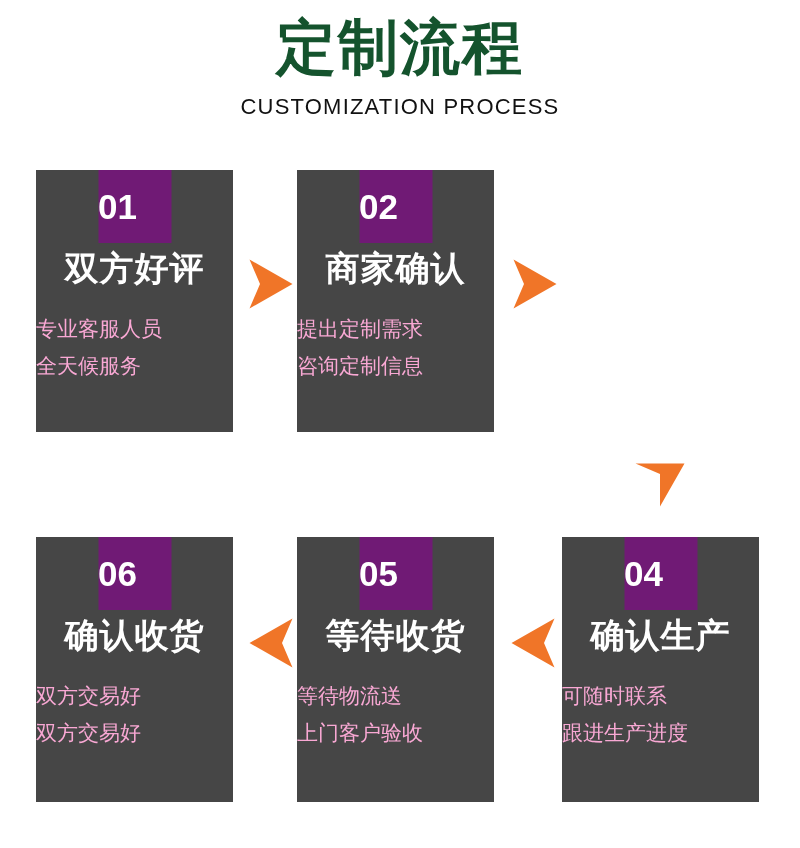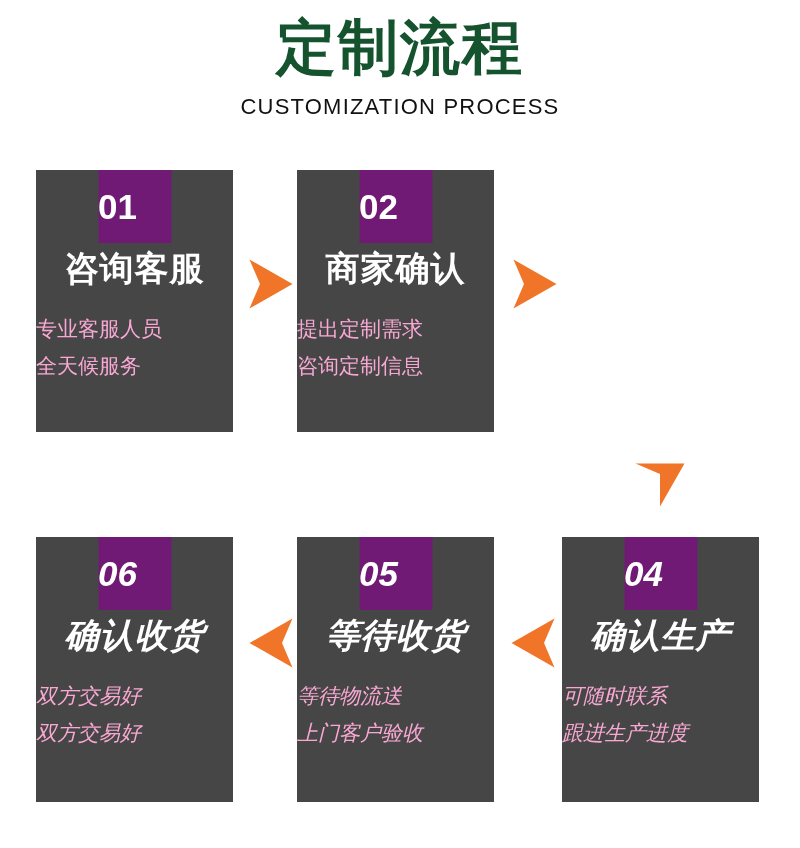--- a/index.html
+++ b/index.html
@@ -54,21 +54,21 @@
 
   .step-card {
     position: absolute;
     width: 197px;
     height: 262px;
     background: #464646;
     box-sizing: border-box;
     overflow: hidden;
   }
   .step-card.row1 { top: 170px; }
-  .step-card.row2 { top: 537px; height: 265px; font-style: italic; }
+  .step-card.row2 { top: 537px; height: 265px; }
 
   .col-a { left: 36px; }
   .col-b { left: 297px; }
   .col-c { left: 562px; }
 
   .step-badge {
     position: absolute;
     left: 50%;
     top: 0;
     transform: translateX(-50%);
@@ -139,21 +139,21 @@
   <h1 id="page-title">定制流程</h1>
   <div id="page-subtitle">CUSTOMIZATION PROCESS</div>
 </div>
 
 <div id="flow-board">
 
   <div class="step-card row1 col-a">
     <div class="step-badge">
       <span class="step-badge-number">01</span>
     </div>
-    <div class="step-title">咨询客服</div>
+    <div class="step-title">双方好评</div>
     <div class="step-desc">
       <span class="step-desc-line">专业客服人员</span>
       <span class="step-desc-line">全天候服务</span>
     </div>
   </div>
 
   <span class="arrow arrow-right arrow-r1">
     <svg width="46" height="52" viewBox="0 0 46 52" xmlns="http://www.w3.org/2000/svg">
       <path d="M1.5 1.5 L44.5 26 L1.5 50.5 L12 26 Z" fill="#f07528"></path>
     </svg>

